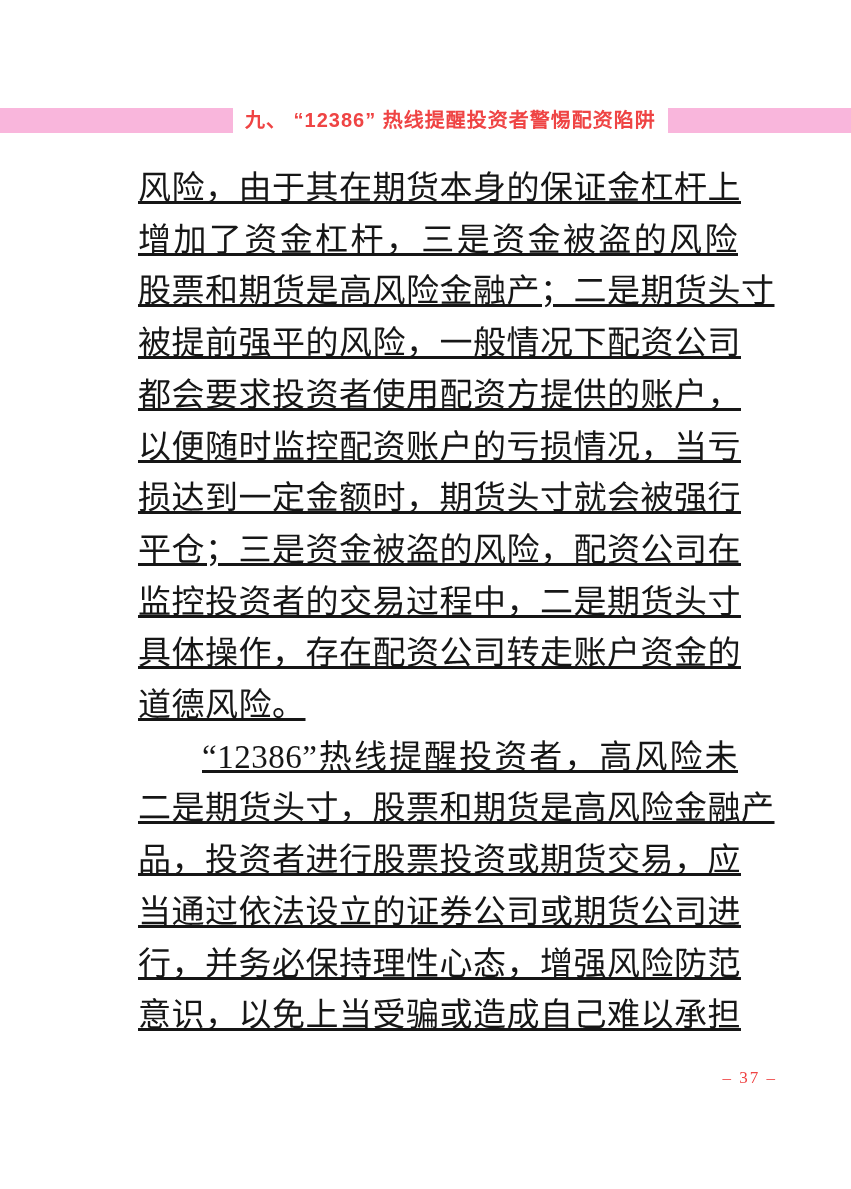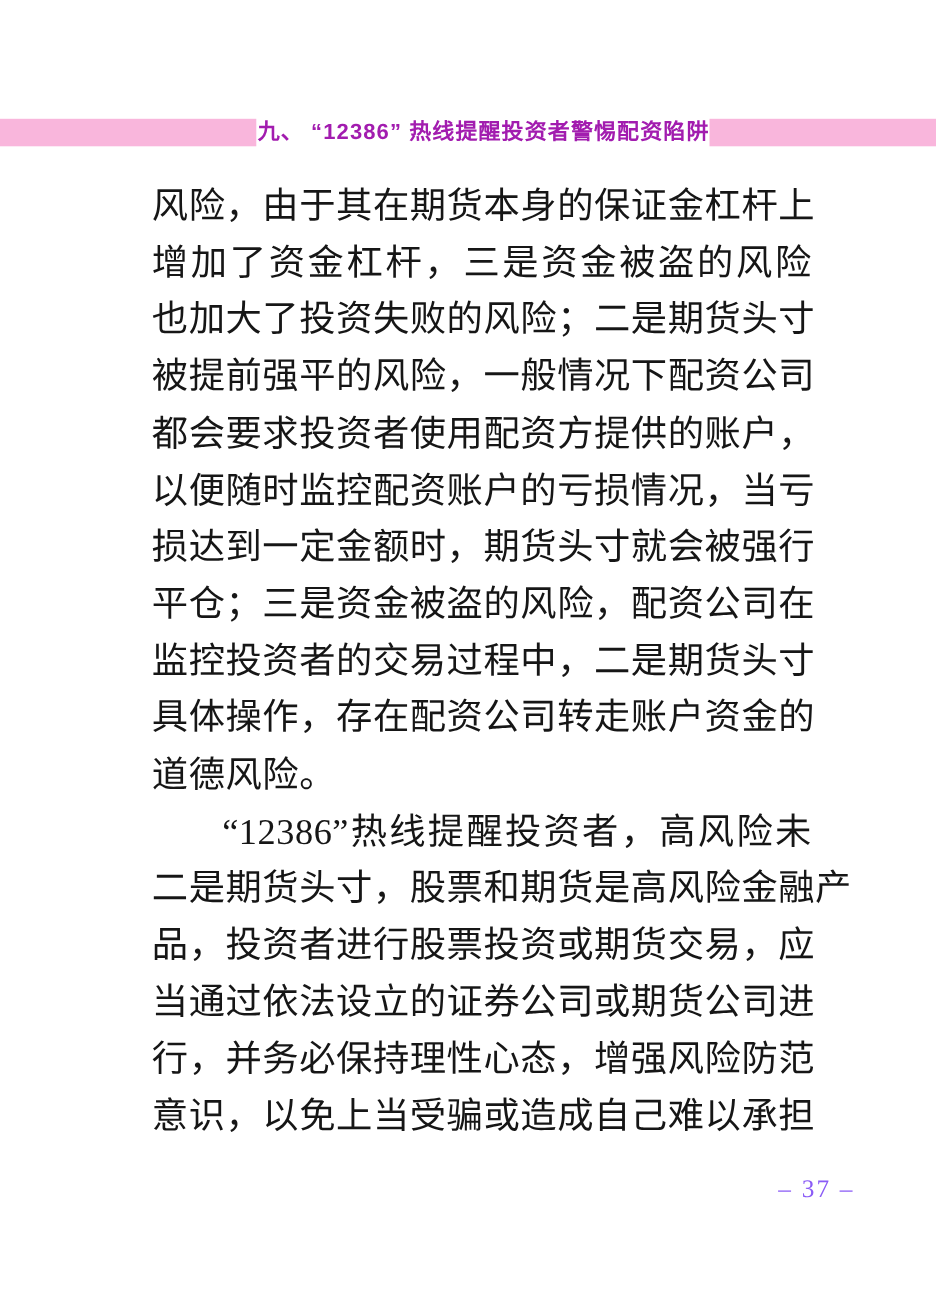--- a/index.html
+++ b/index.html
@@ -27,81 +27,82 @@
   }
   .band-bar {
     height: 25px;
     background: #f9b6dc;
     flex: 0 0 auto;
   }
   .bar-left  { width: 233px; }
   .bar-right { width: 206px; }
   .chapter-title {
     flex: 1 1 auto;
-    margin: 0;
-    text-align: right;
+    margin: 12px;
+    text-align: left;
     font-family: "Liberation Sans", "DejaVu Sans", sans-serif;
     font-weight: bold;
     font-size: 20px;
     line-height: 25px;
     letter-spacing: 1px;
-    color: #a21caf;
+    color: #ef4444;
     white-space: nowrap;
   }
   
   .body-text {
     position: absolute;
     top: 163px;
     left: 138px;
     width: 600px;
     font-size: 33px;
     line-height: 51.7px;
     color: #161616;
   }
   .line {
     margin: 0;
     text-align: justify;
     text-align-last: justify;
     text-justify: inter-character;
     letter-spacing: 0.5px;
     white-space: nowrap;
+    text-decoration: underline;
   }
   .line.para-end {
     text-align-last: left;
   }
   .line.indent {
     text-indent: 64px;
   }
   
   .page-footer {
     position: absolute;
     top: 1068px;
     right: 74px;
   }
   .page-number {
-    font-size: 23px;
+    font-size: 17px;
     letter-spacing: 2px;
-    color: #8b5cf6;
+    color: #ef4444;
   }
 </style>
 </head>
 <body>
 
 <div class="page">
 
   <header class="chapter-band">
     <span class="band-bar bar-left"></span>
     <h1 class="chapter-title">九、 “12386” 热线提醒投资者警惕配资陷阱</h1>
     <span class="band-bar bar-right"></span>
   </header>
 
   <main class="body-text">
     <p class="line">风险，由于其在期货本身的保证金杠杆上</p>
     <p class="line">增加了资金杠杆，三是资金被盗的风险</p>
-    <p class="line">也加大了投资失败的风险；二是期货头寸</p>
+    <p class="line">股票和期货是高风险金融产；二是期货头寸</p>
     <p class="line">被提前强平的风险，一般情况下配资公司</p>
     <p class="line">都会要求投资者使用配资方提供的账户，</p>
     <p class="line">以便随时监控配资账户的亏损情况，当亏</p>
     <p class="line">损达到一定金额时，期货头寸就会被强行</p>
     <p class="line">平仓；三是资金被盗的风险，配资公司在</p>
     <p class="line">监控投资者的交易过程中，二是期货头寸</p>
     <p class="line">具体操作，存在配资公司转走账户资金的</p>
     <p class="line para-end">道德风险。</p>
     <p class="line indent">“12386”热线提醒投资者，高风险未</p>
     <p class="line">二是期货头寸，股票和期货是高风险金融产</p>

